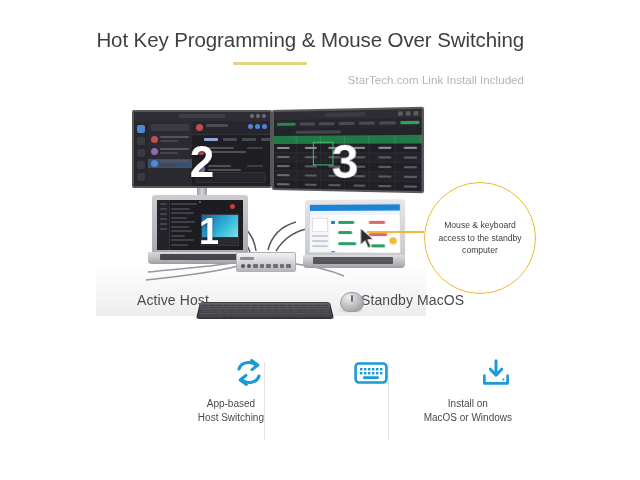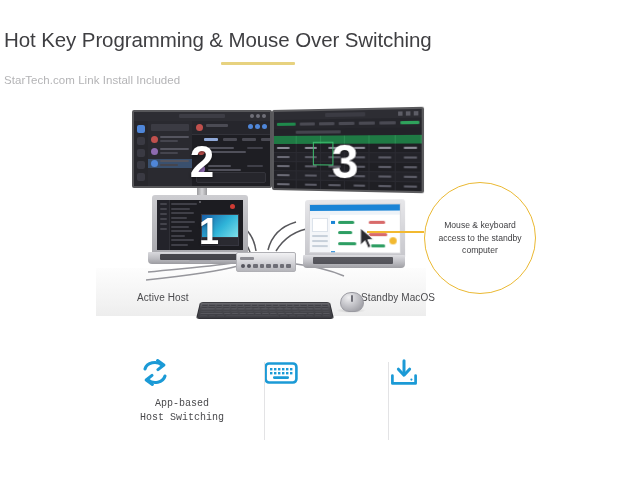--- a/index.html
+++ b/index.html
@@ -11,21 +11,21 @@
     font-family: "Liberation Sans", sans-serif;
     overflow: hidden;
     position: relative;
   }
   .page {
     position: absolute; inset: 0;
     background: #ffffff;
   }
 
   
-  .header { position: absolute; top: 27px; left: 4px; width: 508px; text-align: left; }
+  .header { position: absolute; top: 27px; left: 16px; width: 508px; text-align: right; }
   .title {
     font-size: 20.5px; font-weight: 400; color: #3f3f42;
     letter-spacing: -0.1px; line-height: 26px;
     font-family: "Liberation Sans", sans-serif;
   }
   .title-rule {
     width: 74px; height: 3px; background: #e7d27f;
     margin: 9px auto 0 auto; border-radius: 1px;
   }
   .subtitle {
@@ -196,21 +196,21 @@
   .dock-label { position:absolute; left:3px; top:4px; width:14px;height:3px;background:#8c8c93;border-radius:1px;}
   .dock-ports { position:absolute; left:4px; bottom:3px; right:4px; display:flex; gap:2px; align-items:flex-end;}
   .dock-ports i { display:block; height:4px; flex:1; background:#6e6e76; border-radius:1px;}
   .dock-ports i.r { border-radius:50%; flex:0 0 4px; height:4px; background:#56565e;}
 
   
   .cables { position:absolute; left:0; top:0; width:640px; height:232px; pointer-events:none; }
 
   
   .lbl-host {
-    position:absolute; font-size:10px; color:#4b4b4e; letter-spacing:0.1px;
+    position:absolute; font-size:14px; color:#4b4b4e; letter-spacing:0.1px;
   }
   .lbl-active { left:137px; top:192px; }
   .lbl-standby { left:361px; top:192px; }
 
   
   .kbd {
     position:absolute; left:196px; top:193px; width:136px; height:24px;
     background: linear-gradient(180deg,#6b6b70 0%, #4c4c51 35%, #3a3a3f 100%);
     border-radius:3px; transform: perspective(300px) rotateX(46deg);
     transform-origin: center bottom;
@@ -249,21 +249,21 @@
     display:flex; align-items:center; justify-content:center;
     box-sizing:border-box;
   }
   .callout-text {
     font-size: 8.6px; color:#3e3e41; text-align:center; line-height:1.5;
     padding: 0 9px;
   }
 
   
   .features { position:absolute; left:140px; top:356px; width:372px; height:92px; display:flex; }
-  .feature { flex:1; display:flex; flex-direction:column; align-items:flex-start; position:relative;font-family:Liberation Mono, monospace; }
+  .feature { flex:1; display:flex; flex-direction:column; align-items:flex-end; position:relative; }
   .feature + .feature::before {
     content:""; position:absolute; left:0; top:6px; bottom:8px; width:1px; background:#e3e3e5;
   }
   .feature-icon { height:34px; display:flex; align-items:center; justify-content:center; }
   .feature-label {
     margin-top:7px; font-size:10px; color:#4a4a4d; text-align:center; line-height:1.42;
     white-space:pre-line;
   }
 </style>
 </head>
@@ -714,17 +714,19 @@
 
     <div class="feature">
       <div class="feature-icon">
         <svg width="32" height="28" viewBox="0 0 32 28">
           <path d="M16,1.8 L16,14.6" fill="none" stroke="#1b9ad6" stroke-width="3" stroke-linecap="round"></path>
           <path d="M10.4,10.2 L16,16.2 L21.6,10.2" fill="none" stroke="#1b9ad6" stroke-width="3" stroke-linecap="round" stroke-linejoin="round"></path>
           <path d="M4.4,16.6 L4.4,24.4 L27.6,24.4 L27.6,16.6" fill="none" stroke="#1b9ad6" stroke-width="2.7" stroke-linejoin="round" stroke-linecap="round"></path>
           <circle cx="23.4" cy="20.6" r="1.1" fill="#1b9ad6"></circle>
         </svg>
       </div>
+      <div class="feature-label">Install on
+MacOS or Windows</div>
     </div>
 
   </div>
 
 </div>
 
 </body></html>

